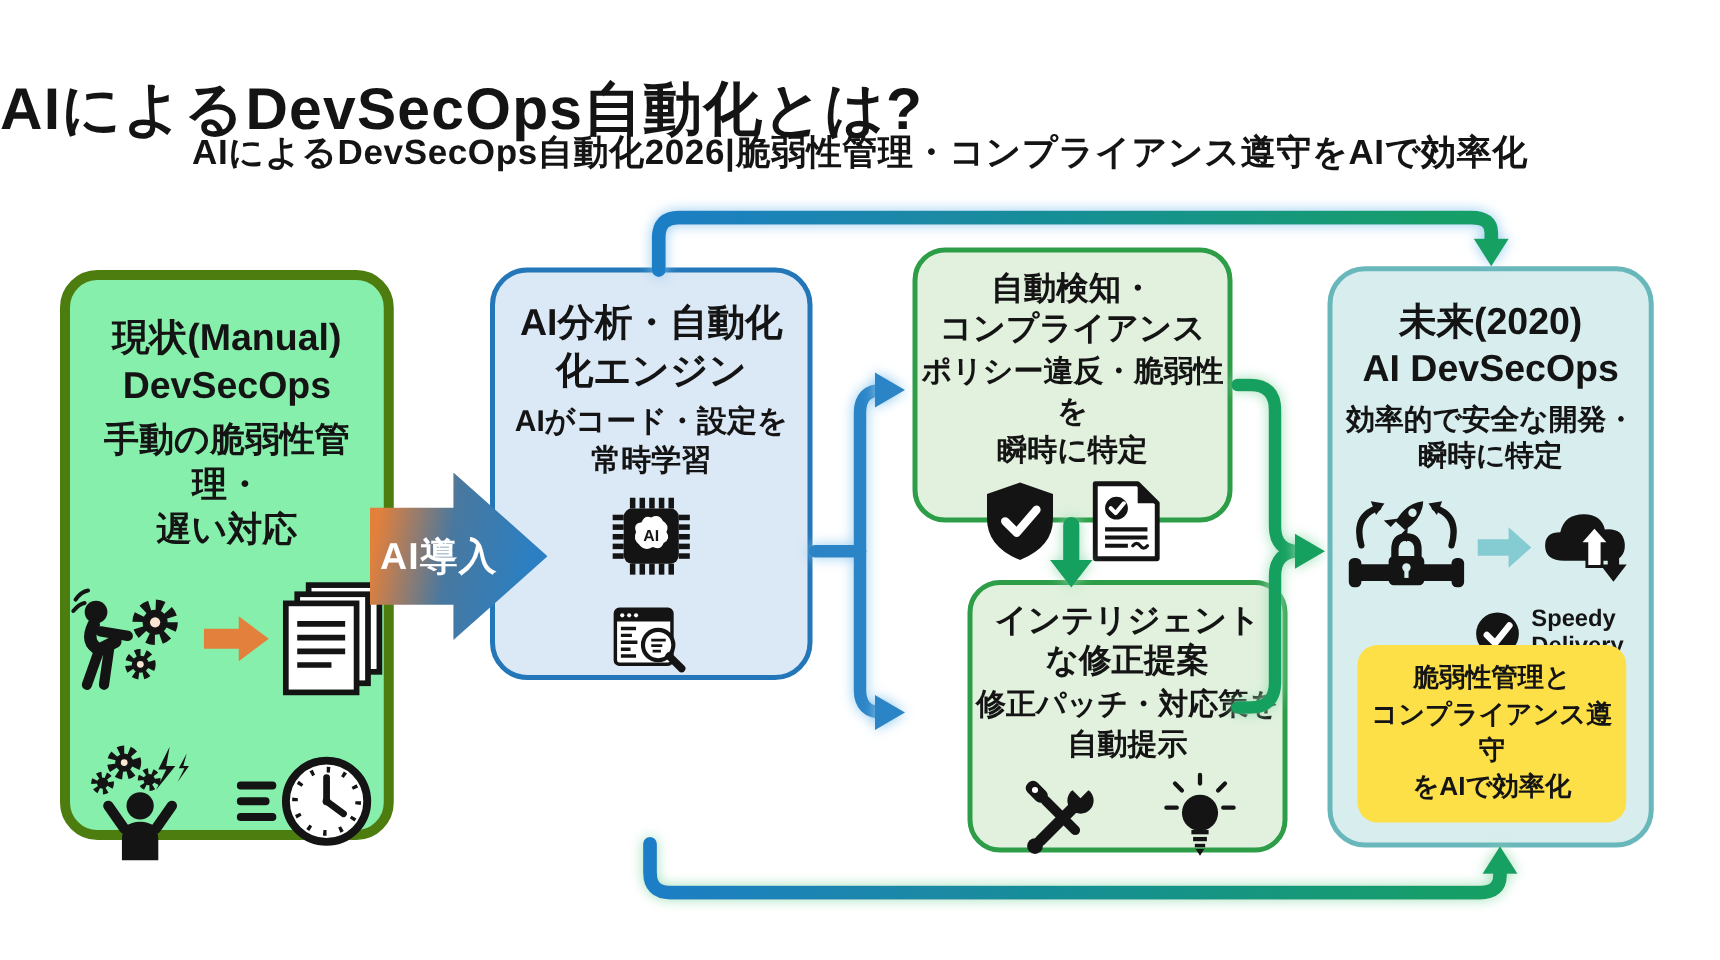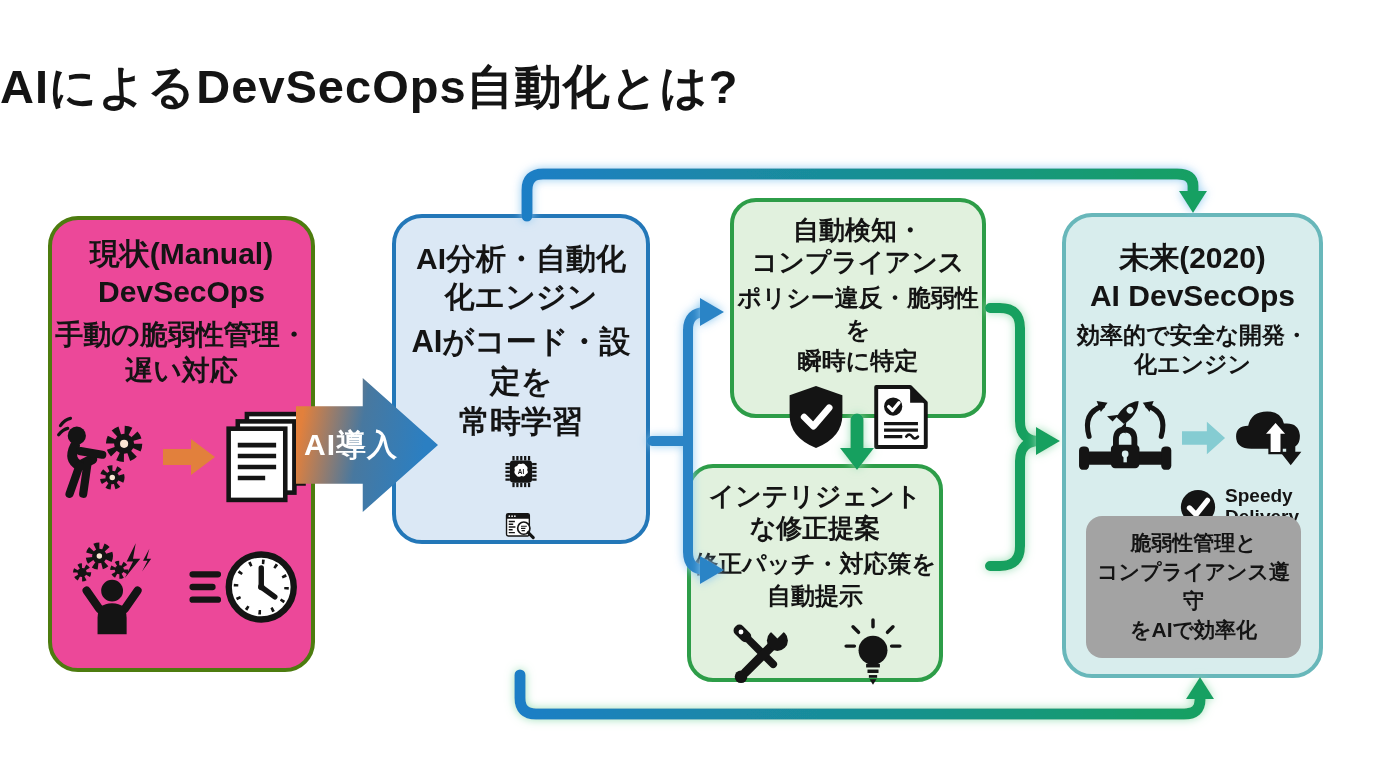--- a/index.html
+++ b/index.html
@@ -13,58 +13,59 @@
     font-size:28px;font-weight:700;letter-spacing:.5px;}
 
   
   .box{position:absolute;box-sizing:border-box;border-radius:30px;
     display:flex;flex-direction:column;align-items:center;text-align:center;z-index:1;}
   .box-title{margin:0;font-weight:800;line-height:1.26;white-space:pre-line;}
   .box-desc{margin:6px 0 0;font-weight:700;line-height:1.3;white-space:pre-line;}
   .row{display:flex;align-items:center;justify-content:center;}
 
   .box-current{left:48px;top:216px;width:267px;height:456px;
-    background:#ec4899;border:4px solid #4d7c0f;padding-top:15px;}
+    background:#86efac;border:8px solid #4d7c0f;padding-top:28px;}
   .box-current .box-title{font-size:30px;}
   .box-current .box-desc{font-size:28px;}
 
   .ai-arrow{position:absolute;left:296px;top:378px;width:142px;height:134px;z-index:6;
     background:linear-gradient(100deg,#e2803c 8%,#48789f 45%,#2b7fc2 85%);
     clip-path:polygon(0 21%,47% 21%,47% 0,100% 50%,47% 100%,47% 79%,0 79%);
     display:flex;align-items:center;}
   .ai-arrow span{font-size:30px;font-weight:800;color:#fff;padding-left:8px;letter-spacing:1px;}
 
   .box-ai{left:392px;top:214px;width:258px;height:330px;
     background:#dbe8f5;border:4px solid #2377b8;padding-top:22px;}
   .box-ai .box-title{font-size:30px;}
-  .box-ai .box-desc{font-size:31px;}
+  .box-ai .box-desc{font-size:24px;}
 
   .box-green{background:#e1f1de;border:4px solid #2d9d48;border-radius:26px;padding-top:13px;}
   .box-detect{left:730px;top:198px;width:256px;height:220px;}
-  .box-suggest{left:687px;top:464px;width:256px;height:218px;}
+  .box-suggest{left:774px;top:464px;width:256px;height:218px;}
   .box-green .box-title{font-size:26px;line-height:1.22;}
   .box-green .box-desc{font-size:24px;margin-top:4px;}
 
   .box-future{left:1062px;top:213px;width:261px;height:465px;
     background:#d8eded;border:4px solid #68b7ba;padding-top:22px;}
   .box-future .box-title{font-size:30px;}
   .box-future .box-desc{font-size:23px;}
   .speedy-row{align-self:flex-end;margin:4px 20px 0 0;gap:8px;}
   .speedy-label{font-size:19px;font-weight:700;line-height:1.06;text-align:left;white-space:pre-line;}
-  .summary{position:absolute;left:20px;right:18px;bottom:16px;background:#a3a3a3;
+  .summary{position:absolute;left:20px;right:18px;bottom:16px;background:#fde047;
     border-radius:16px;padding:13px 2px;font-size:21px;font-weight:800;line-height:1.38;white-space:pre-line;}
 
   .connectors{position:absolute;left:0;top:0;width:1376px;height:768px;z-index:5;pointer-events:none;}
 </style>
 </head>
 <body>
 
 <div id="canvas">
 
   <h1 class="title">AIによるDevSecOps自動化とは?</h1>
+  <div class="subtitle">AIによるDevSecOps自動化2026|脆弱性管理・コンプライアンス遵守をAIで効率化</div>
 
   <section class="box box-current">
     <h2 class="box-title">現状(Manual)
 DevSecOps</h2>
     <p class="box-desc">手動の脆弱性管理・
 遅い対応</p>
     <div class="row" style="gap:8px;margin-top:20px;">
       <svg width="100" height="92" viewBox="0 0 110 95">
         <path d="M6 13 Q11 6 17 5 M4 23 Q9 17 14 16" stroke="#141414" stroke-width="3.5" fill="none" stroke-linecap="round"></path>
         <circle cx="24" cy="24" r="10" fill="#141414"></circle>
@@ -210,21 +211,21 @@
         <rect x="39" y="82" width="12" height="4" fill="#141414"></rect>
         <path d="M40 88 H50 L45 96 Z" fill="#141414"></path>
       </svg>
     </div>
   </section>
 
   <section class="box box-future">
     <h2 class="box-title">未来(2020)
 AI DevSecOps</h2>
     <p class="box-desc">効率的で安全な開発・
-化エンジン</p>
+瞬時に特定</p>
     <div class="row" style="gap:4px;margin-top:14px;">
       <svg width="104" height="88" viewBox="0 0 124 100">
         <path d="M18 48 Q10 20 34 12" stroke="#141414" stroke-width="6" fill="none" stroke-linecap="round"></path>
         <polygon points="40,8 27,6 32,19" fill="#141414"></polygon>
         <path d="M104 48 Q112 20 88 12" stroke="#141414" stroke-width="6" fill="none" stroke-linecap="round"></path>
         <polygon points="82,8 95,6 90,19" fill="#141414"></polygon>
         <g transform="rotate(43 62 22)">
           <path d="M62 0 Q73 13 68 32 H56 Q51 13 62 0 Z" fill="#141414"></path>
           <circle cx="62" cy="15" r="4" fill="#d8eded"></circle>
           <path d="M56 28 L47 39 H56 Z M68 28 L77 39 H68 Z" fill="#141414"></path>

